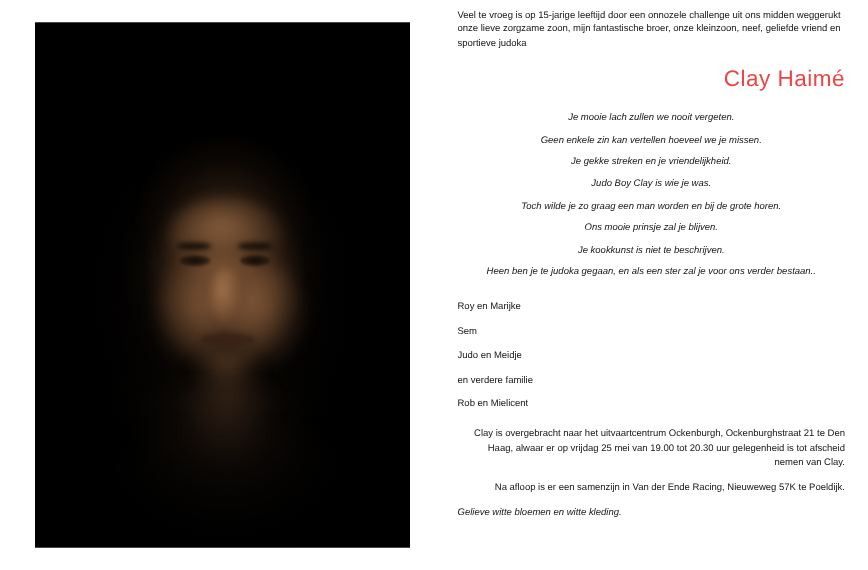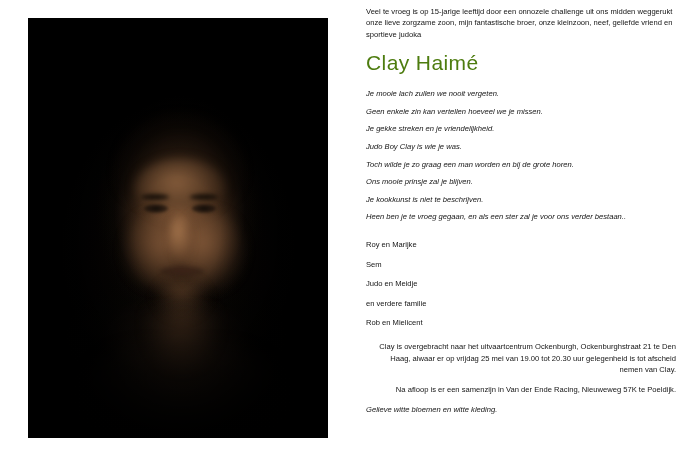--- a/index.html
+++ b/index.html
@@ -154,30 +154,30 @@
     box-sizing: border-box;
   }
   .intro {
     font-size: 7.6px;
     line-height: 11.4px;
     text-align: left;
     margin: 0 0 10px 0;
     color: #141414;
   }
   .name {
-    font-size: 21px;
+    font-size: 18px;
     line-height: 26px;
-    text-align: left;
+    text-align: right;
     font-weight: 400;
     margin: 6px 0 14px 0;
     letter-spacing: 0.4px;
-    color: #4d7c0f;
+    color: #ef4444;
   }
   .poem {
-    text-align: left;
+    text-align: center;
     font-style: italic;
     font-size: 7.6px;
     line-height: 8px;
     color: #141414;
     margin-bottom: 20px;
   }
   .poem .ln {
     margin: 0 0 9.6px 0;
   }
   .signers {
@@ -239,21 +239,21 @@
     <h1 class="name">Clay Haimé</h1>
 
     <div class="poem">
       <p class="ln">Je mooie lach zullen we nooit vergeten.</p>
       <p class="ln">Geen enkele zin kan vertellen hoeveel we je missen.</p>
       <p class="ln">Je gekke streken en je vriendelijkheid.</p>
       <p class="ln">Judo Boy Clay is wie je was.</p>
       <p class="ln">Toch wilde je zo graag een man worden en bij de grote horen.</p>
       <p class="ln">Ons mooie prinsje zal je blijven.</p>
       <p class="ln">Je kookkunst is niet te beschrijven.</p>
-      <p class="ln">Heen ben je te vroeg gegaan, en als een ster zal je voor ons verder bestaan..</p>
+      <p class="ln">Heen ben je te judoka gegaan, en als een ster zal je voor ons verder bestaan..</p>
     </div>
 
     <div class="signers">
       <p class="ln">Roy en Marijke</p>
       <p class="ln">Sem</p>
       <p class="ln">Judo en Meidje</p>
       <p class="ln">en verdere familie</p>
       <p class="ln">Rob en Mielicent</p>
     </div>
 

